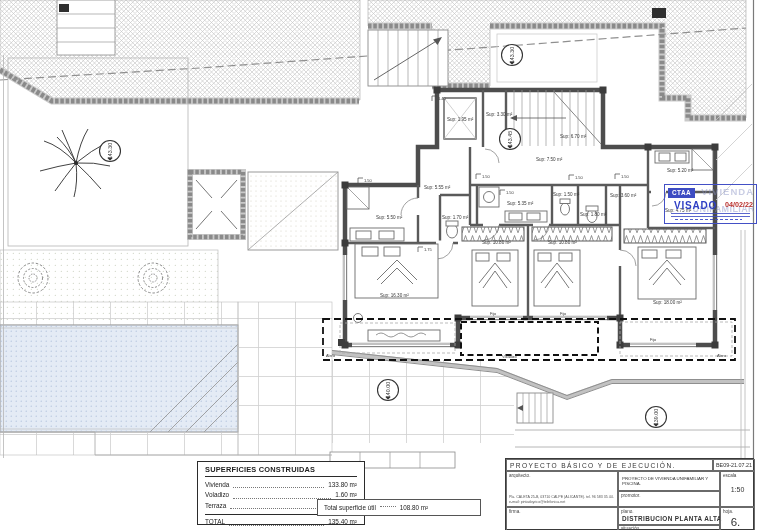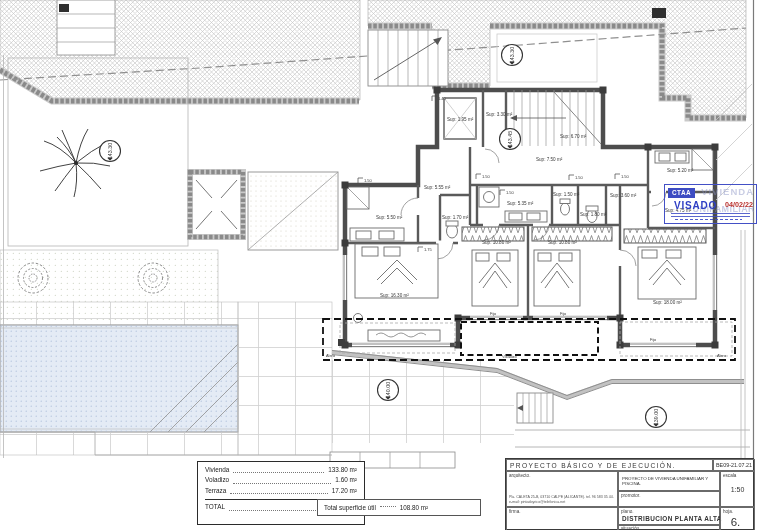--- a/index.html
+++ b/index.html
@@ -416,20 +416,21 @@
     <text x="650" y="341">Fijo</text>
     <text x="326" y="357">Alero</text>
     <text x="502" y="358">Voladizo</text>
     <text x="717" y="357">Alero</text>
   </g>
 
   <path d="M753.5,0 V530" stroke="#7a7a7a" stroke-width="1.2"></path>
 </svg>
 
 <div class="areas-box">
+  <div class="areas-title">SUPERFICIES CONSTRUIDAS</div>
   <div class="arow">
     <span class="lbl">Vivienda</span>
     <span class="leader"></span>
     <span class="val">133.80 m²</span>
   </div>
   <div class="arow">
     <span class="lbl">Voladizo</span>
     <span class="leader"></span>
     <span class="val">1.60 m²</span>
   </div>

